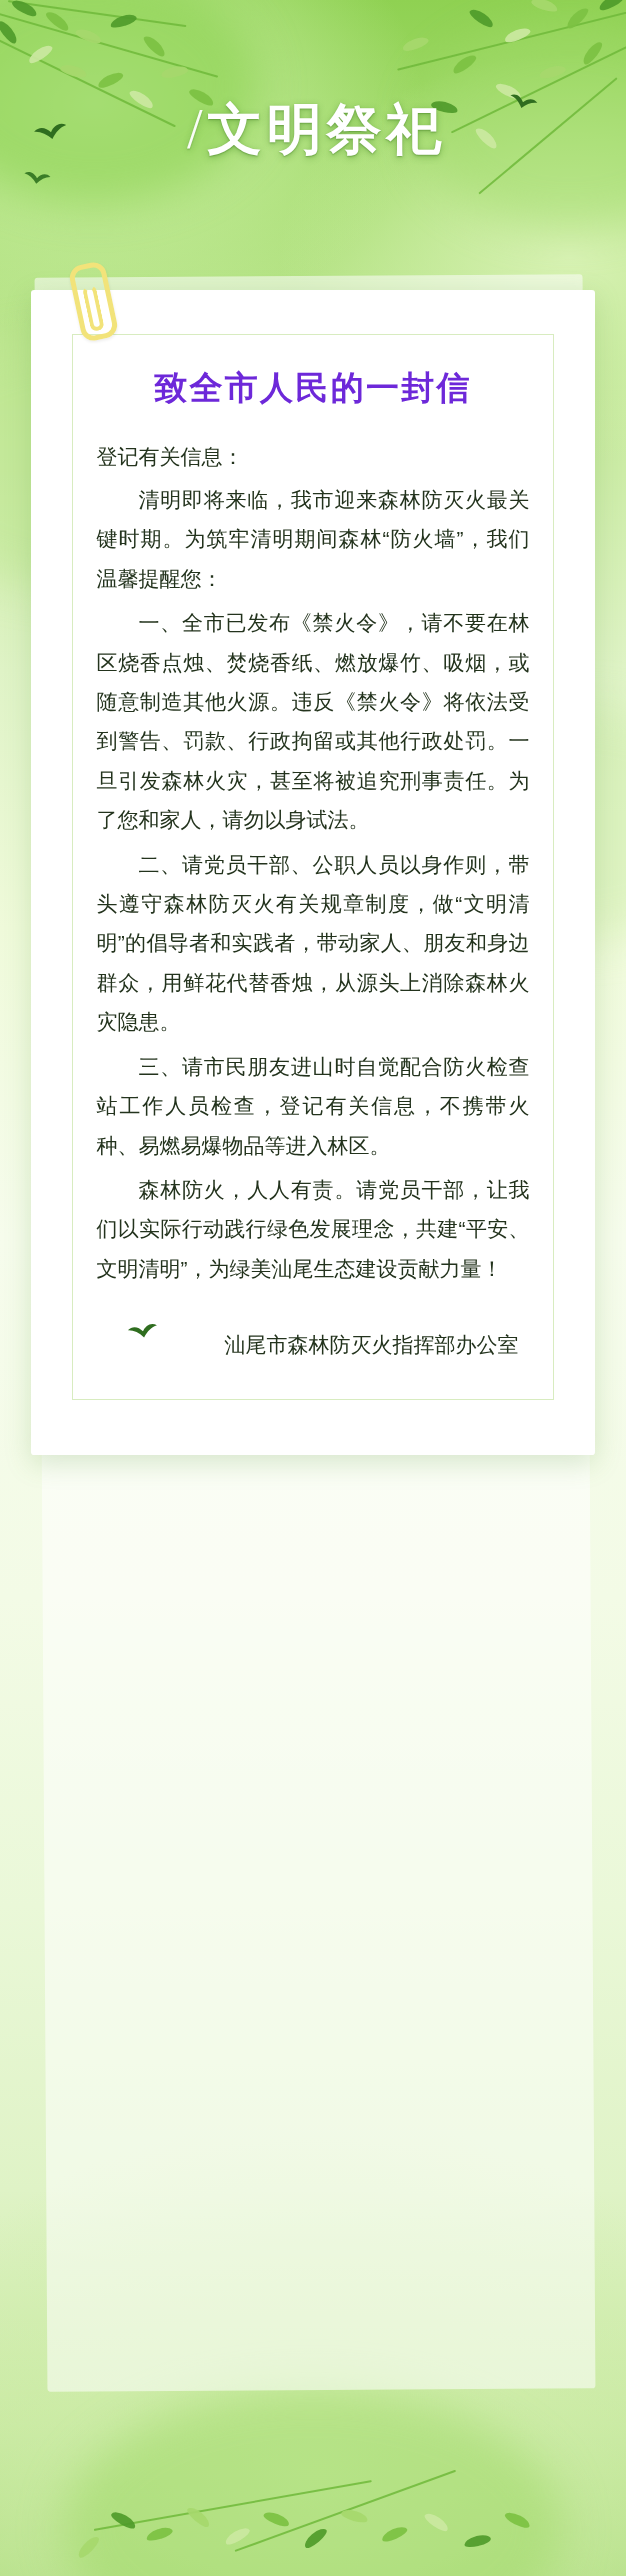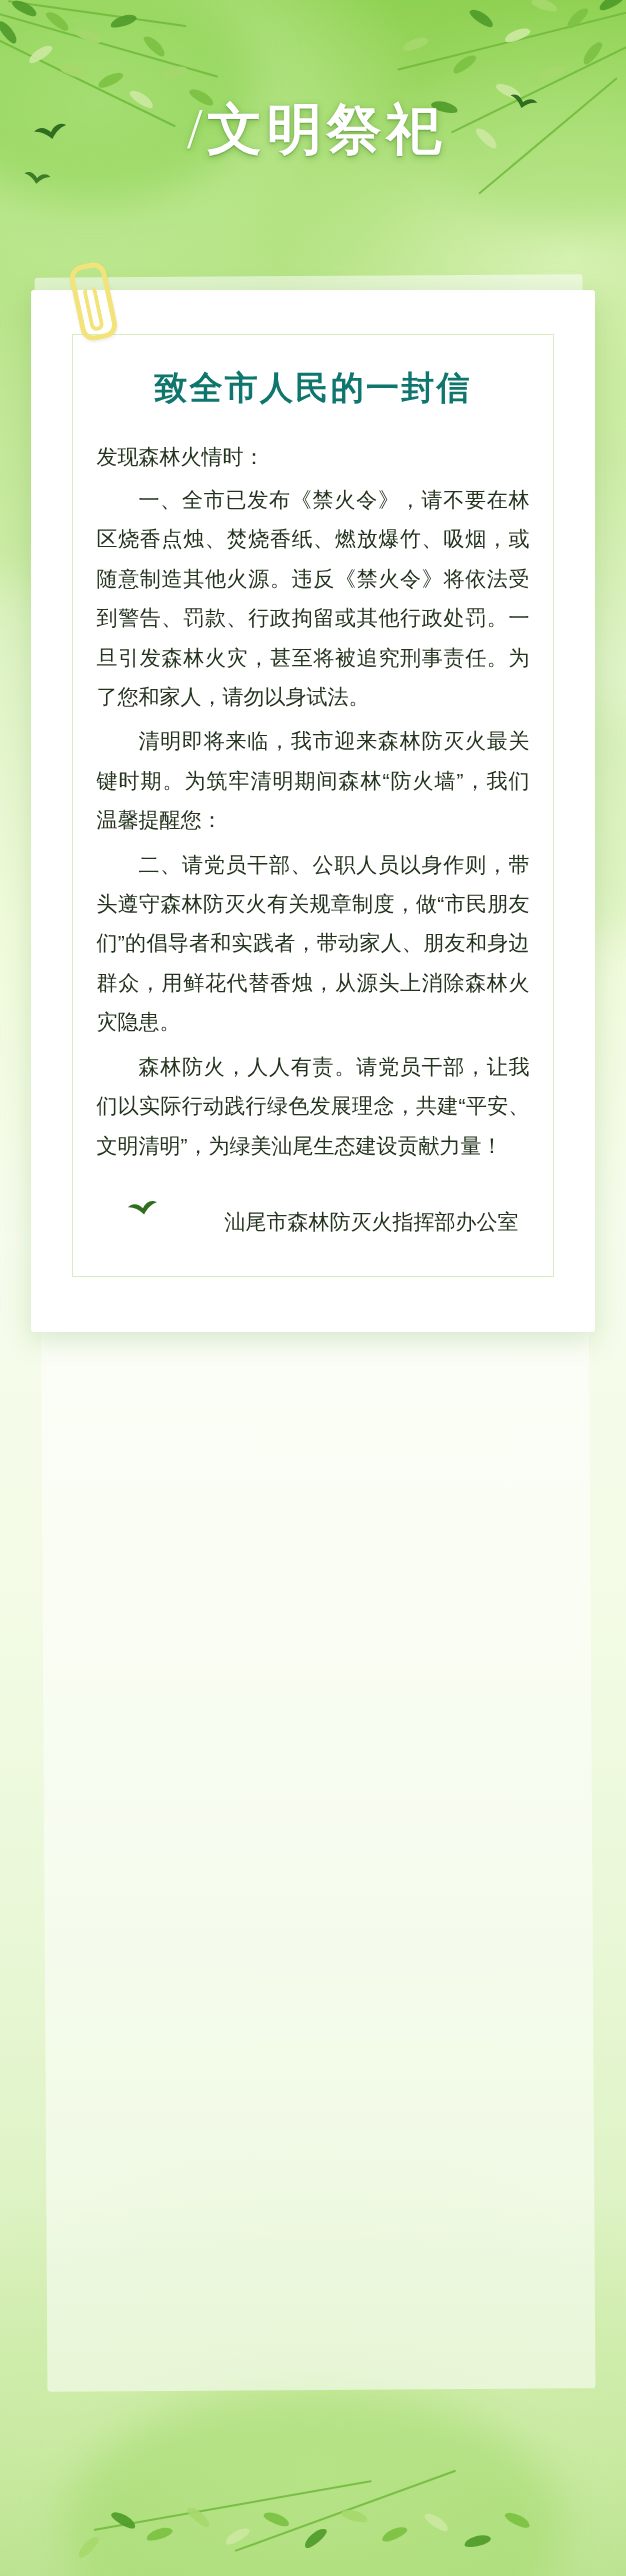--- a/index.html
+++ b/index.html
@@ -145,21 +145,21 @@
     border: 4.7px solid #f2e37a;
     border-radius: 9.4px;
     border-top-color: transparent;
   }
 
   .letter-title {
     text-align: center;
     font-family: "Liberation Serif", serif;
     font-weight: bold;
     font-size: 33px;
-    color: #0f766e;
+    color: #6d28d9;
     letter-spacing: 2.3px;
     margin-bottom: 27px;
   }
   .salutation {
     font-size: 21px;
     color: #23331d;
     line-height: 1.85;
     margin-bottom: 3.1px;
     font-family: "Liberation Sans", sans-serif;
   }
@@ -264,25 +264,26 @@
   </div>
 
   <div class="card-shadowlayer"></div>
   <div class="clip"></div>
 
   <div class="card">
     <div class="card-inner-border">
 
       <div class="letter-title">致全市人民的一封信</div>
 
-      <div class="salutation">发现森林火情时：</div>
-
+      <div class="salutation">登记有关信息：</div>
+
+      <p class="para">清明即将来临，我市迎来森林防灭火最关键时期。为筑牢清明期间森林“防火墙”，我们温馨提醒您：</p>
       <p class="para">一、全市已发布《禁火令》，请不要在林区烧香点烛、焚烧香纸、燃放爆竹、吸烟，或随意制造其他火源。违反《禁火令》将依法受到警告、罚款、行政拘留或其他行政处罚。一旦引发森林火灾，甚至将被追究刑事责任。为了您和家人，请勿以身试法。</p>
-      <p class="para">清明即将来临，我市迎来森林防灭火最关键时期。为筑牢清明期间森林“防火墙”，我们温馨提醒您：</p>
-      <p class="para">二、请党员干部、公职人员以身作则，带头遵守森林防灭火有关规章制度，做“市民朋友们”的倡导者和实践者，带动家人、朋友和身边群众，用鲜花代替香烛，从源头上消除森林火灾隐患。</p>
+      <p class="para">二、请党员干部、公职人员以身作则，带头遵守森林防灭火有关规章制度，做“文明清明”的倡导者和实践者，带动家人、朋友和身边群众，用鲜花代替香烛，从源头上消除森林火灾隐患。</p>
+      <p class="para">三、请市民朋友进山时自觉配合防火检查站工作人员检查，登记有关信息，不携带火种、易燃易爆物品等进入林区。</p>
       <p class="para">森林防火，人人有责。请党员干部，让我们以实际行动践行绿色发展理念，共建“平安、文明清明”，为绿美汕尾生态建设贡献力量！</p>
 
       <div class="sign-block">
         <svg class="swallow sign-swallow" style="transform:rotate(-10deg) scale(.9);" viewBox="0 0 46 26">
           <path d="M2 8 C10 2 18 6 23 13 C28 6 36 2 44 8 C36 9 29 14 23 22 C17 14 10 9 2 8 Z" fill="#2f6d1f"></path>
         </svg>
         <div class="sign-line">汕尾市森林防灭火指挥部办公室</div>
       </div>
 
     </div>

